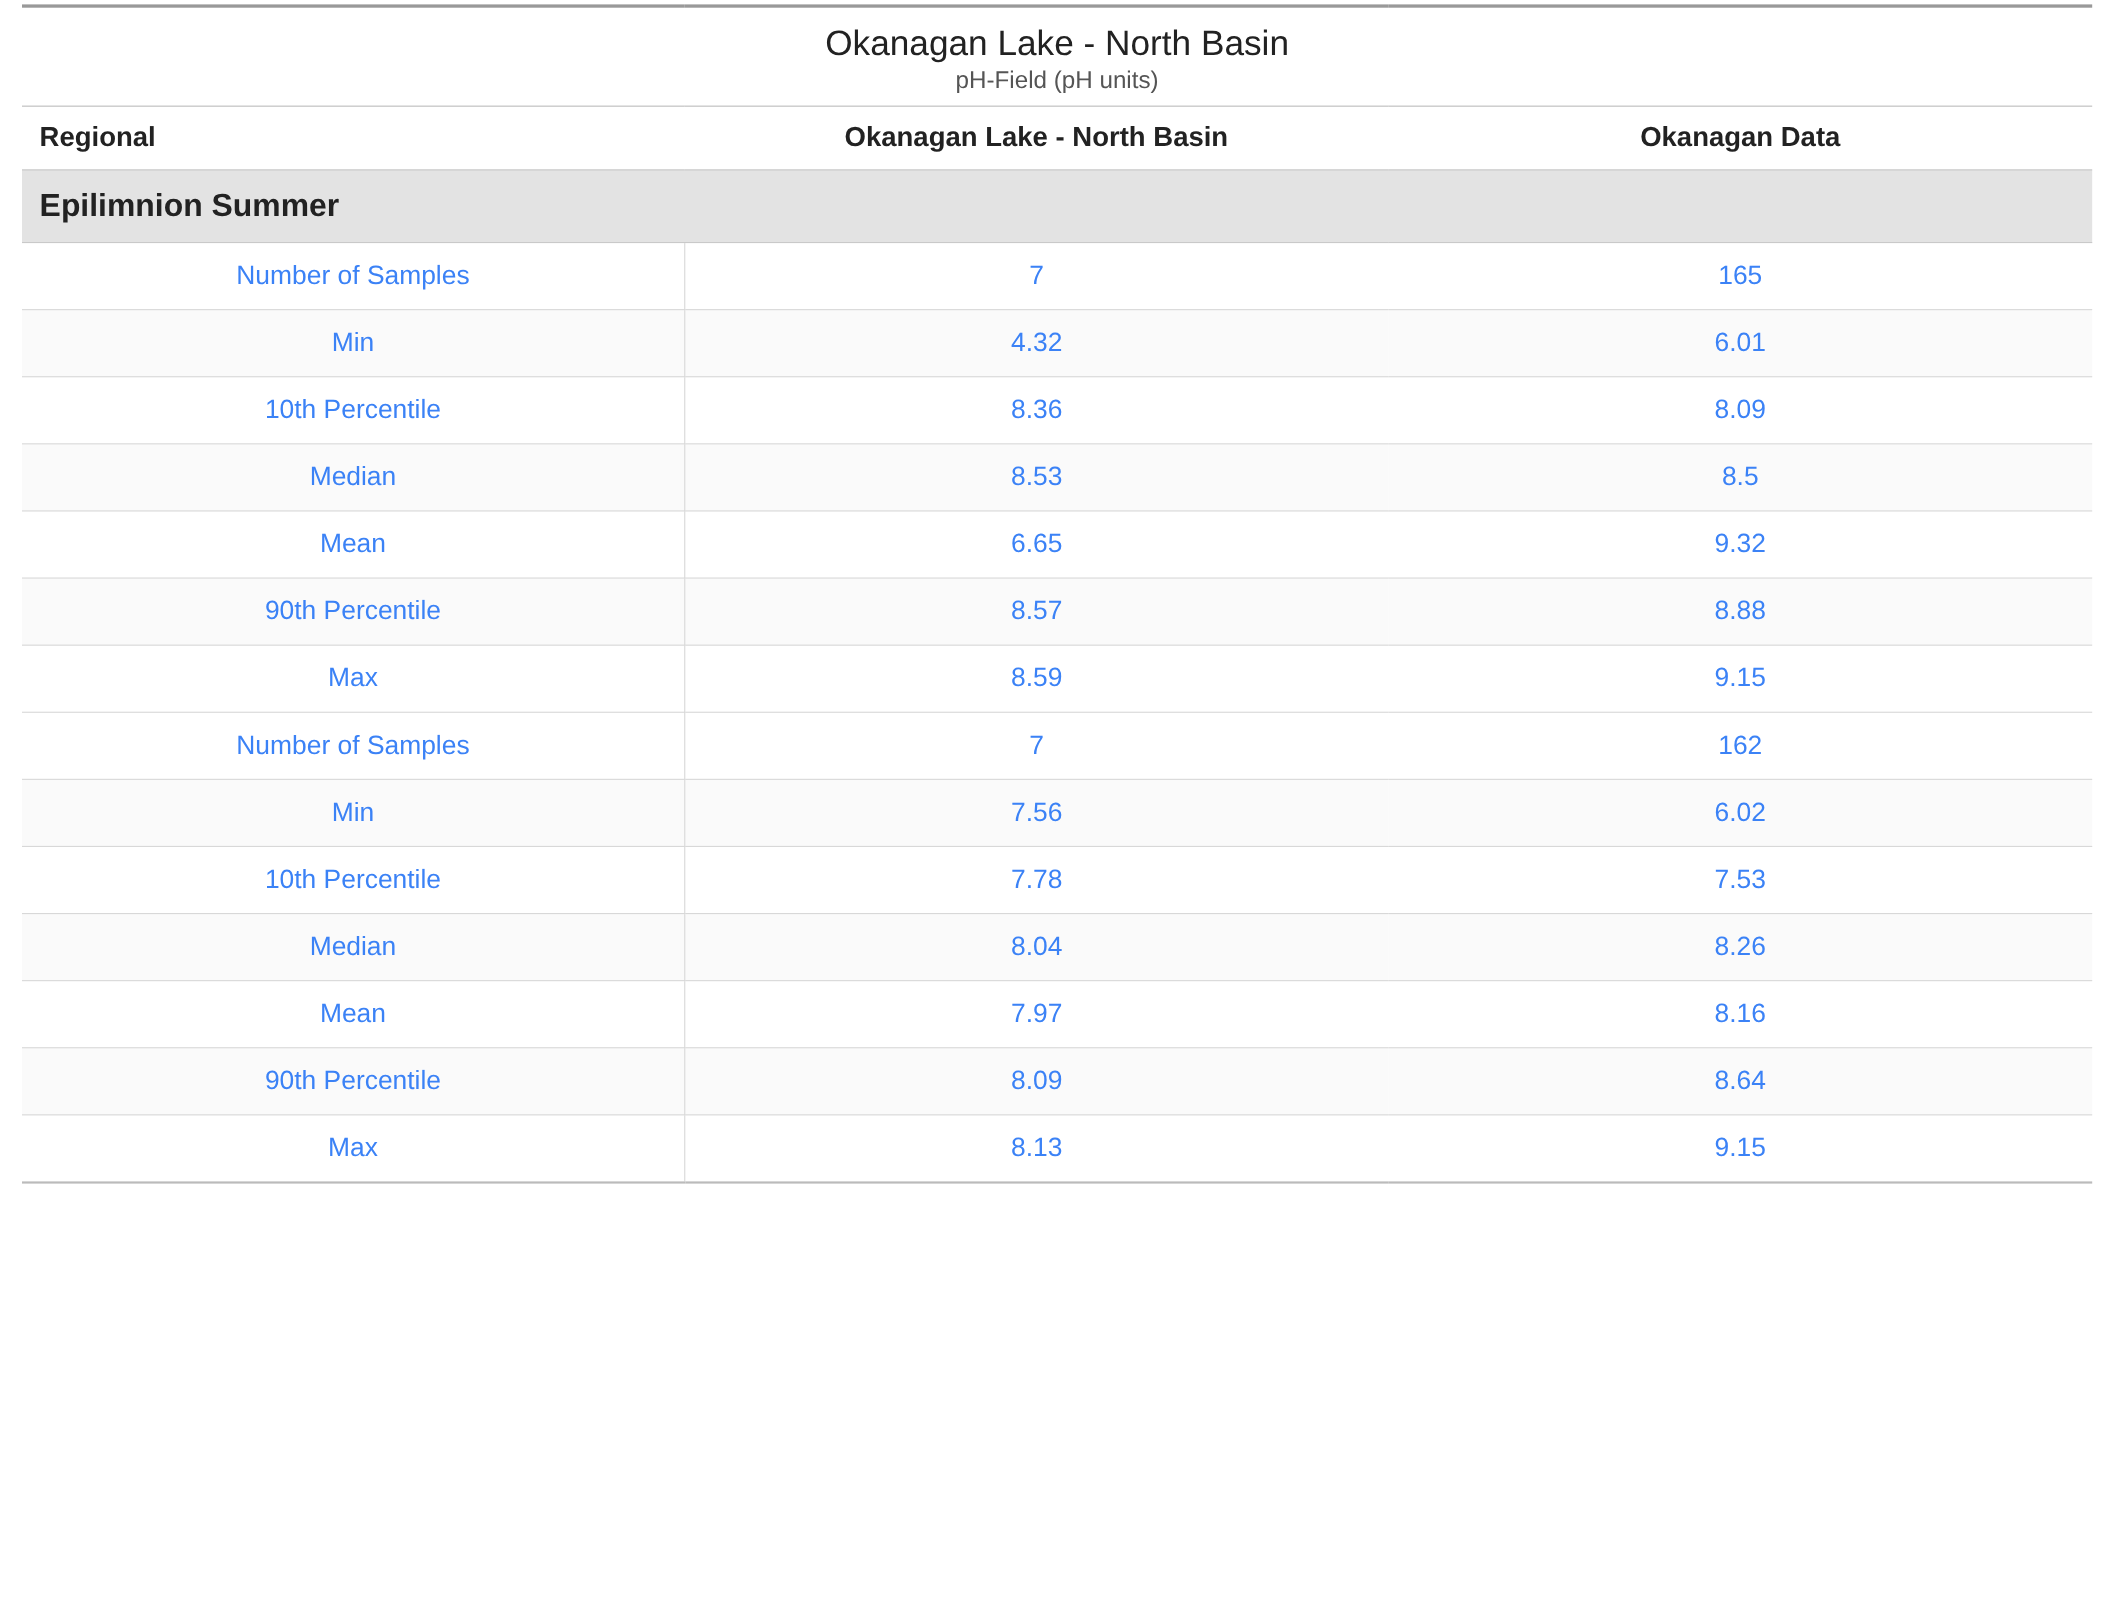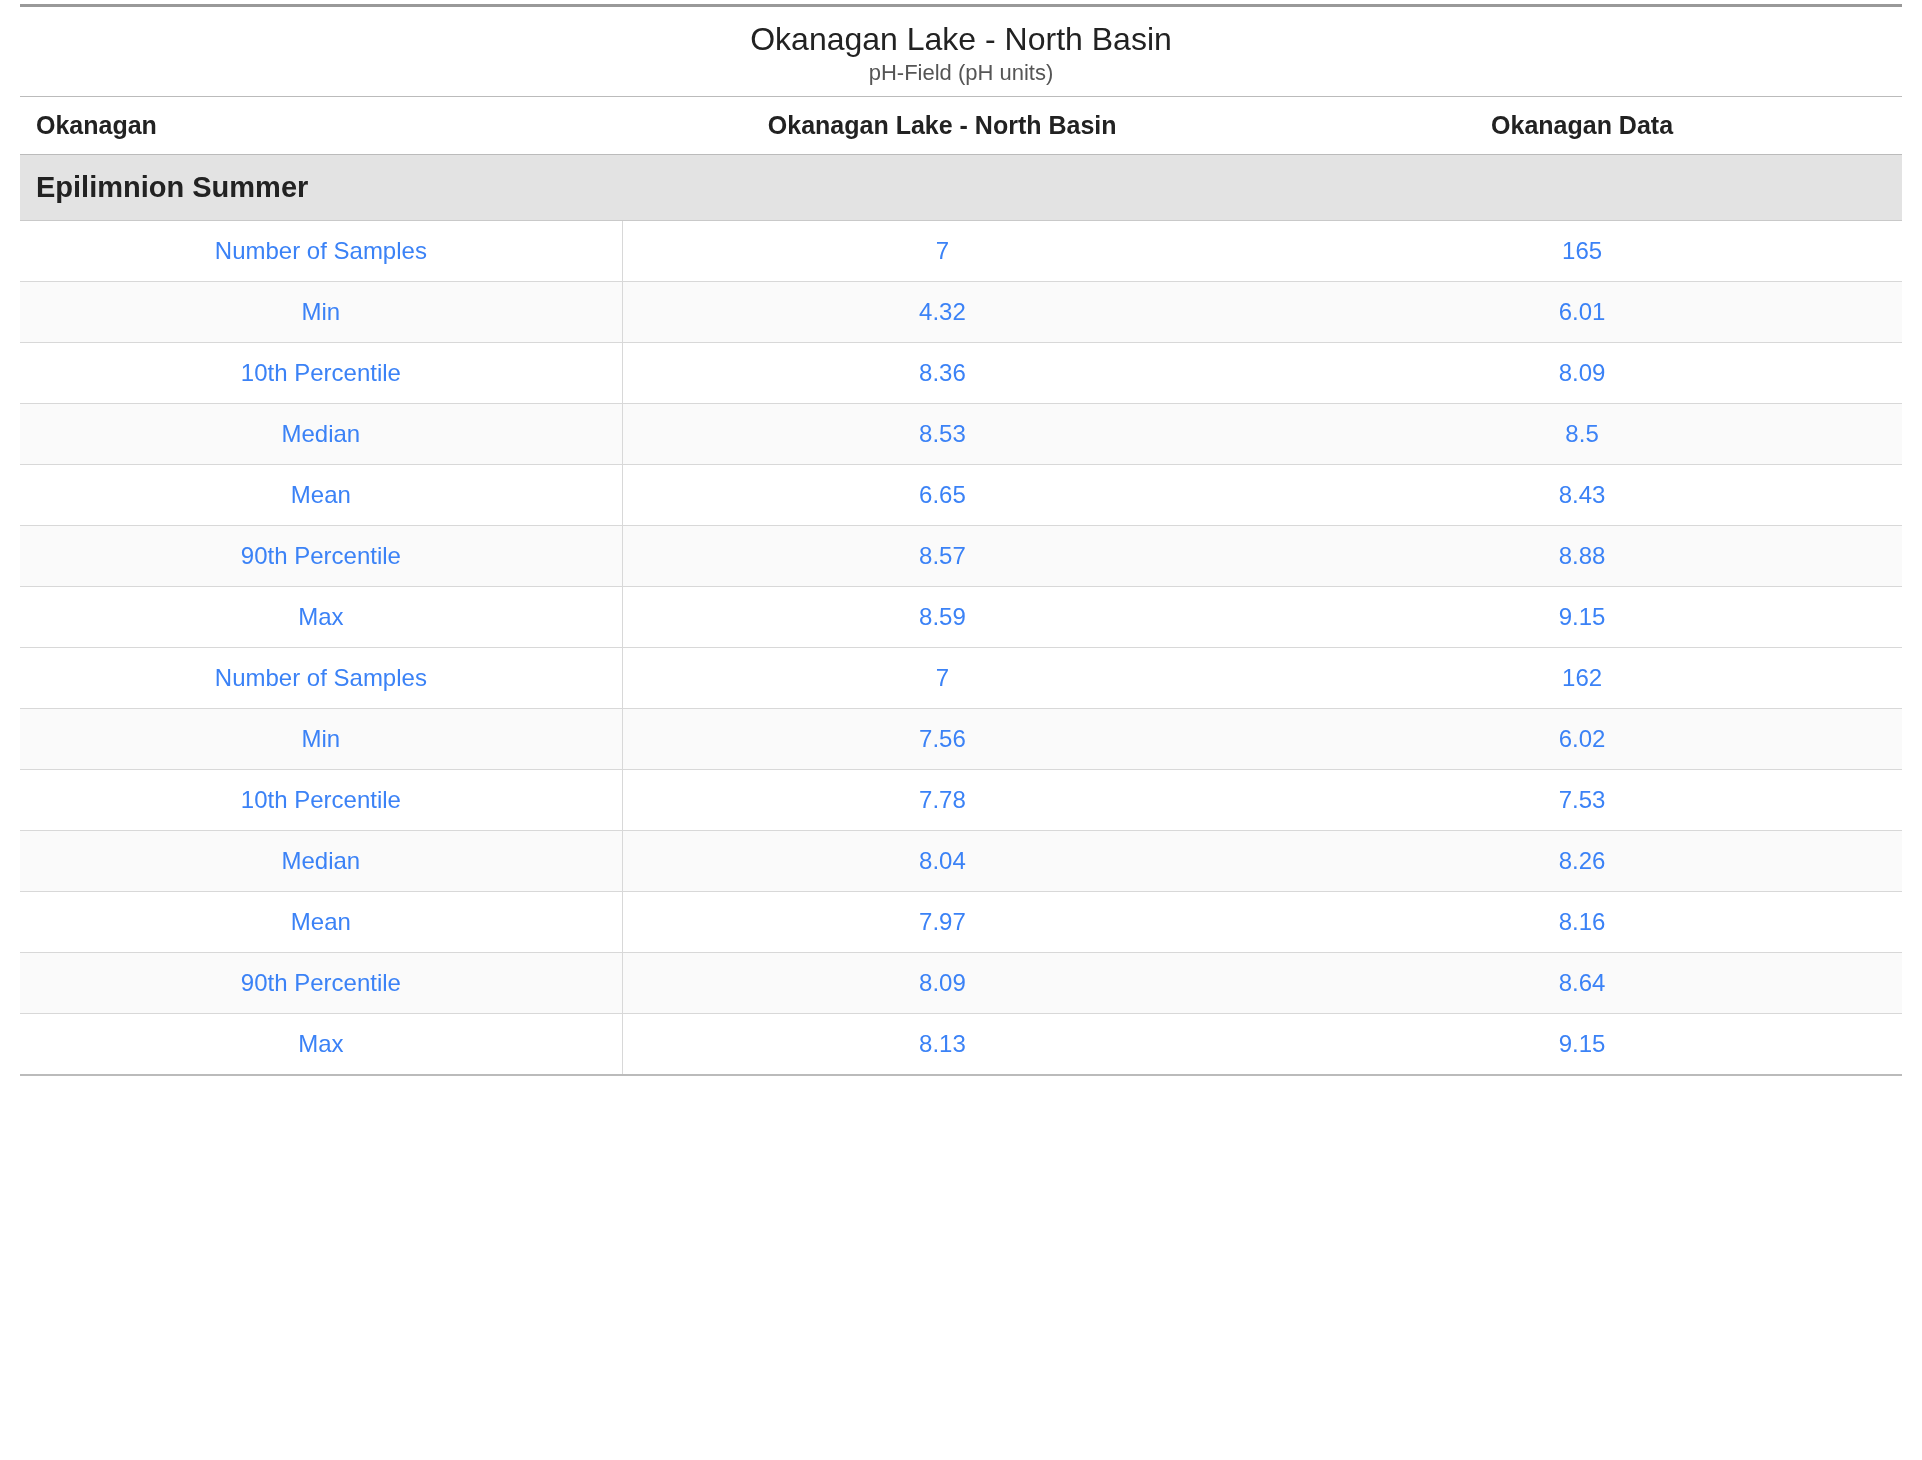--- a/index.html
+++ b/index.html
@@ -93,21 +93,21 @@
         <col class="c3">
     </colgroup>
     <thead>
       <tr class="title-row">
         <th colspan="3">Okanagan Lake - North Basin</th>
       </tr>
       <tr class="subtitle-row">
         <th colspan="3">pH-Field (pH units)</th>
       </tr>
       <tr class="col-header-row">
-        <th>Okanagan</th>
+        <th>Regional</th>
         <th class="center">Okanagan Lake - North Basin</th>
         <th class="center">Okanagan Data</th>
       </tr>
     </thead>
     <tbody>
 
       <tr class="section-row">
         <td colspan="3">Epilimnion Summer</td>
       </tr>
       <tr class="data-row">
@@ -126,21 +126,21 @@
         <td>8.09</td>
       </tr>
       <tr class="data-row odd">
         <td class="stat-label">Median</td>
         <td>8.53</td>
         <td>8.5</td>
       </tr>
       <tr class="data-row">
         <td class="stat-label">Mean</td>
         <td>6.65</td>
-        <td>8.43</td>
+        <td>9.32</td>
       </tr>
       <tr class="data-row odd">
         <td class="stat-label">90th Percentile</td>
         <td>8.57</td>
         <td>8.88</td>
       </tr>
       <tr class="data-row">
         <td class="stat-label">Max</td>
         <td>8.59</td>
         <td>9.15</td>

